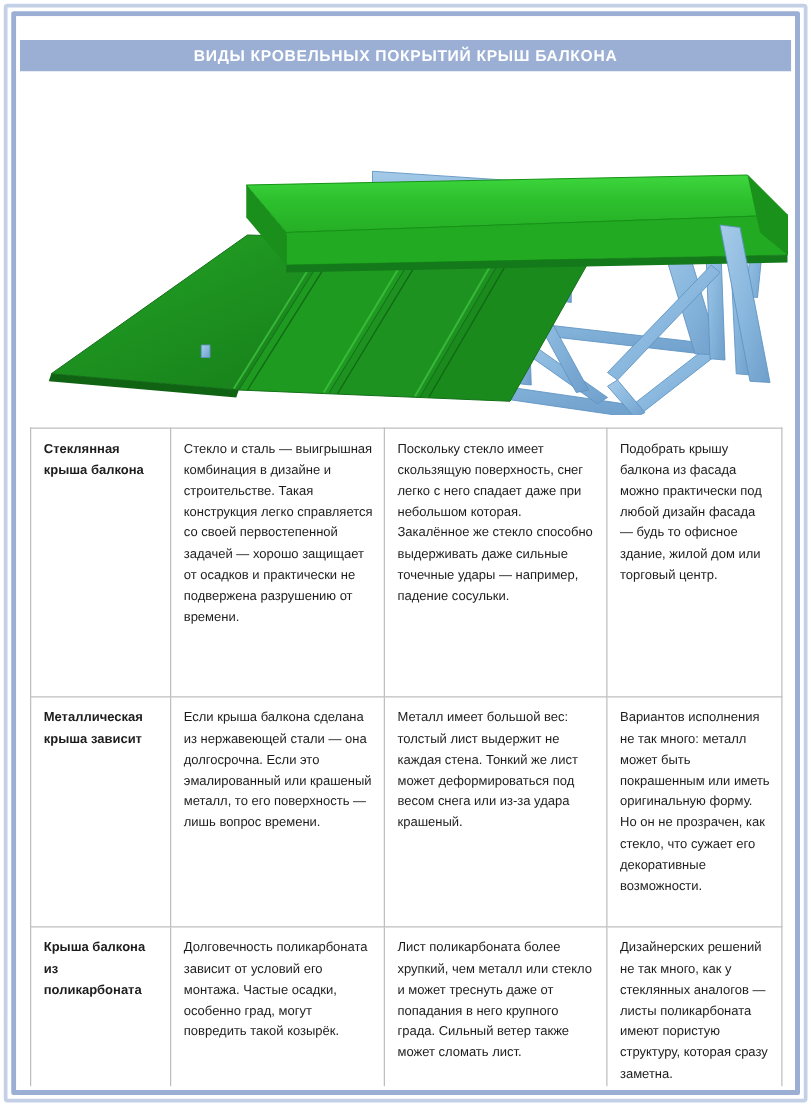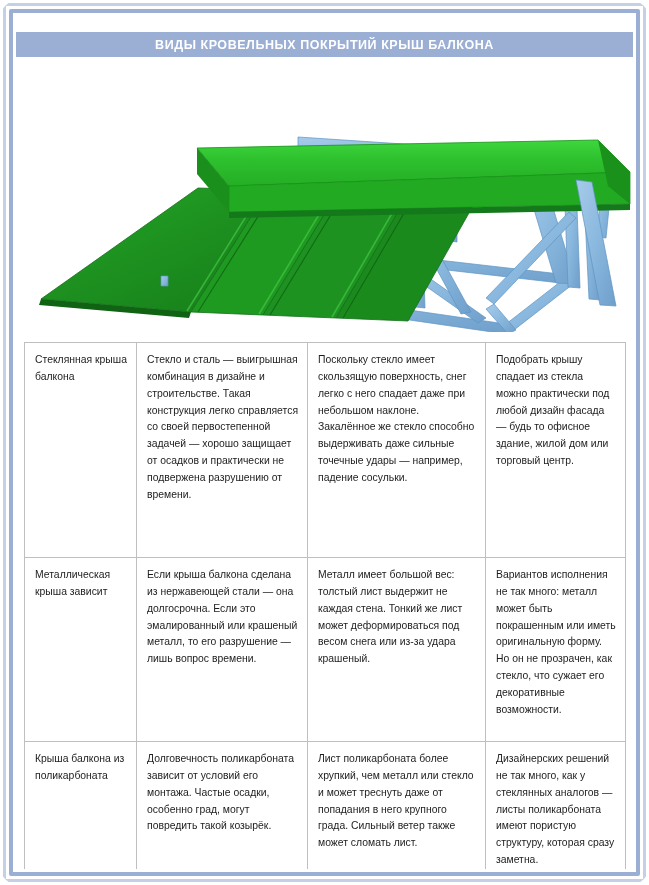--- a/index.html
+++ b/index.html
@@ -10,21 +10,20 @@
   body {
     font-family: "Liberation Sans", sans-serif;
   }
   .page {
     position: relative;
     width: 649px;
     height: 885px;
     box-sizing: border-box;
     background: #ffffff;
     overflow: hidden;
-    border-radius: 19px;
   }
   
   .frame-outer {
     position: absolute;
     left: 3px;
     top: 3px;
     width: 643px;
     height: 879px;
     box-sizing: border-box;
     border: 3px solid #c3d0e6;
@@ -109,21 +108,21 @@
     border: 1px solid #bfbfbf;
     vertical-align: top;
     padding: 9px 9px 9px 10px;
     font-size: 10.4px;
     line-height: 1.62;
     color: #1c1c1c;
     font-family: "Liberation Sans", sans-serif;
   }
   td.cat {
     vertical-align: middle;
-    font-weight: normal;
+    font-weight: bold;
     font-size: 10.6px;
     line-height: 1.5;
     padding-left: 11px;
     padding-right: 6px;
   }
   col.c-cat  { width: 112px; }
   col.c-d1   { width: 171px; }
   col.c-d2   { width: 178px; }
   col.c-d3   { width: 140px; }
   .r1 td { height: 196px; }
@@ -257,26 +256,26 @@
         <colgroup>
           <col class="c-cat">
             <col class="c-d1">
             <col class="c-d2">
             <col class="c-d3">
         </colgroup>
         <tbody>
           <tr class="r1">
             <td class="cat">Стеклянная крыша балкона</td>
             <td>Стекло и сталь — выигрышная комбинация в дизайне и строительстве. Такая конструкция легко справляется со своей первостепенной задачей — хорошо защищает от осадков и практически не подвержена разрушению от времени.</td>
-            <td>Поскольку стекло имеет скользящую поверхность, снег легко с него спадает даже при небольшом наклоне. Закалённое же стекло способно выдерживать даже сильные точечные удары — например, падение сосульки.</td>
-            <td>Подобрать крышу спадает из стекла можно практически под любой дизайн фасада — будь то офисное здание, жилой дом или торговый центр.</td>
+            <td>Поскольку стекло имеет скользящую поверхность, снег легко с него спадает даже при небольшом которая. Закалённое же стекло способно выдерживать даже сильные точечные удары — например, падение сосульки.</td>
+            <td>Подобрать крышу балкона из фасада можно практически под любой дизайн фасада — будь то офисное здание, жилой дом или торговый центр.</td>
           </tr>
           <tr class="r2">
             <td class="cat">Металлическая крыша зависит</td>
-            <td>Если крыша балкона сделана из нержавеющей стали — она долгосрочна. Если это эмалированный или крашеный металл, то его разрушение — лишь вопрос времени.</td>
+            <td>Если крыша балкона сделана из нержавеющей стали — она долгосрочна. Если это эмалированный или крашеный металл, то его поверхность — лишь вопрос времени.</td>
             <td>Металл имеет большой вес: толстый лист выдержит не каждая стена. Тонкий же лист может деформироваться под весом снега или из-за удара крашеный.</td>
             <td>Вариантов исполнения не так много: металл может быть покрашенным или иметь оригинальную форму. Но он не прозрачен, как стекло, что сужает его декоративные возможности.</td>
           </tr>
           <tr class="r3">
             <td class="cat">Крыша балкона из поликарбоната</td>
             <td>Долговечность поликарбоната зависит от условий его монтажа. Частые осадки, особенно град, могут повредить такой козырёк.</td>
             <td>Лист поликарбоната более хрупкий, чем металл или стекло и может треснуть даже от попадания в него крупного града. Сильный ветер также может сломать лист.</td>
             <td>Дизайнерских решений не так много, как у стеклянных аналогов — листы поликарбоната имеют пористую структуру, которая сразу заметна.</td>
           </tr>
         </tbody>

